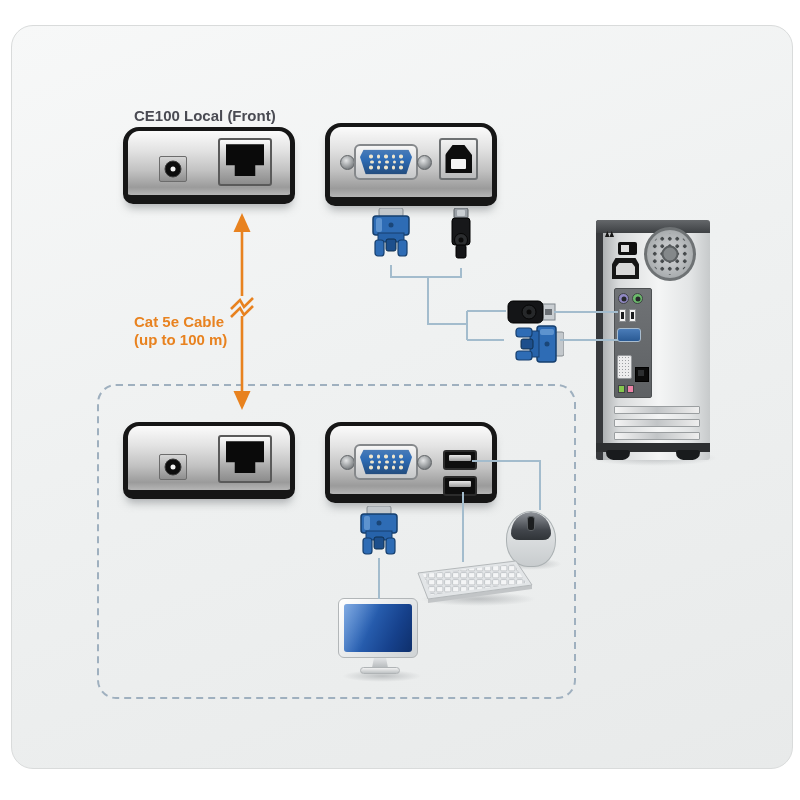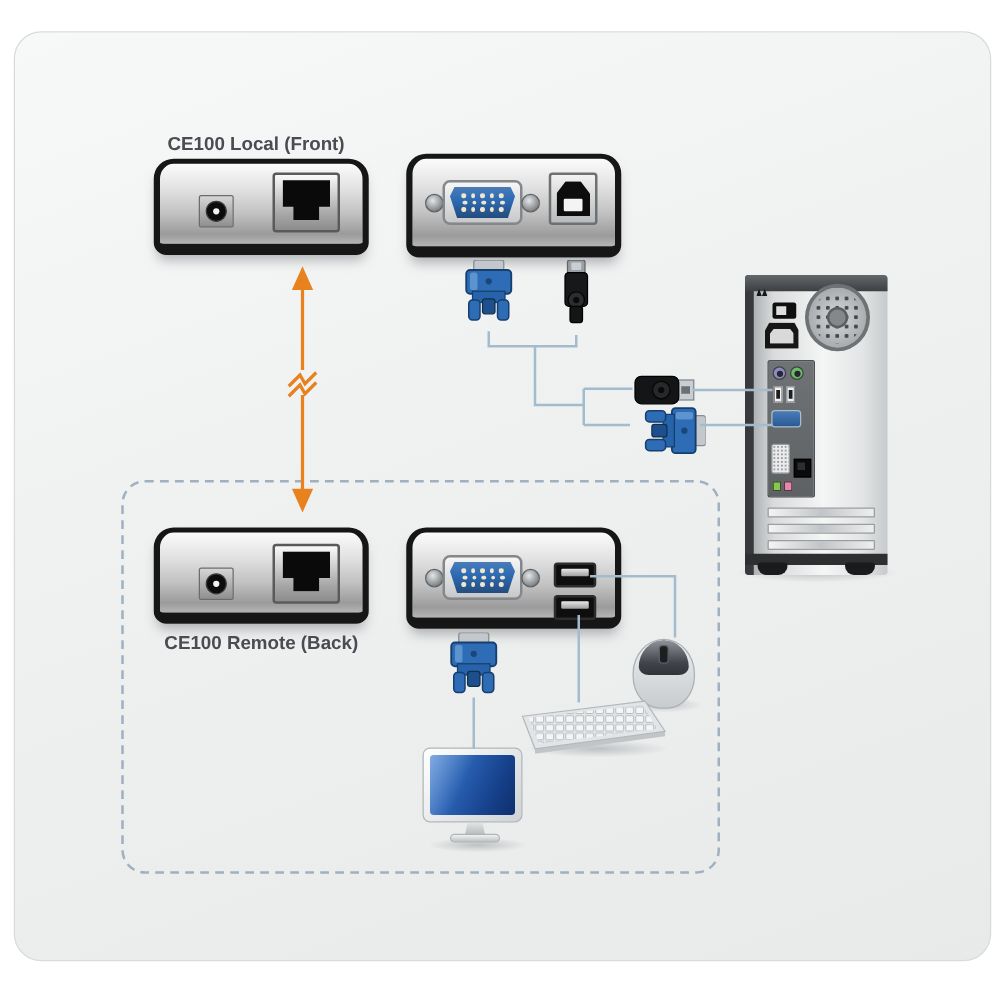--- a/index.html
+++ b/index.html
@@ -151,21 +151,24 @@
   .orange-fill{fill:var(--accent-orange);}
   .dashed{stroke:var(--dashed-border);stroke-width:2;fill:none;stroke-dasharray:7 5;}
 </style>
 </head>
 <body>
 
 <div class="stage">
   <div class="canvas"></div>
 
   <div class="diagram-label" style="left:134px;top:107px;">CE100 Local (Front)</div>
-  <div class="diagram-label" style="left:109px;top:506px;width:200px;text-align:center;">CE100 Remote (Back)</div>
+  <div class="cat5e">
+    <div>Cat 5e Cable</div>
+    <div>(up to 100 m)</div>
+  </div>
 
   <div class="device dev-a">
     <div class="dcjack" style="left:31px;top:25px;"></div>
     <div class="rj45" style="left:90px;top:7px;">
         <div class="rj45-in"></div>
       </div>
   </div>
 
   <div class="device dev-b">
     <div class="vga-port" style="left:10px;top:17px;">

